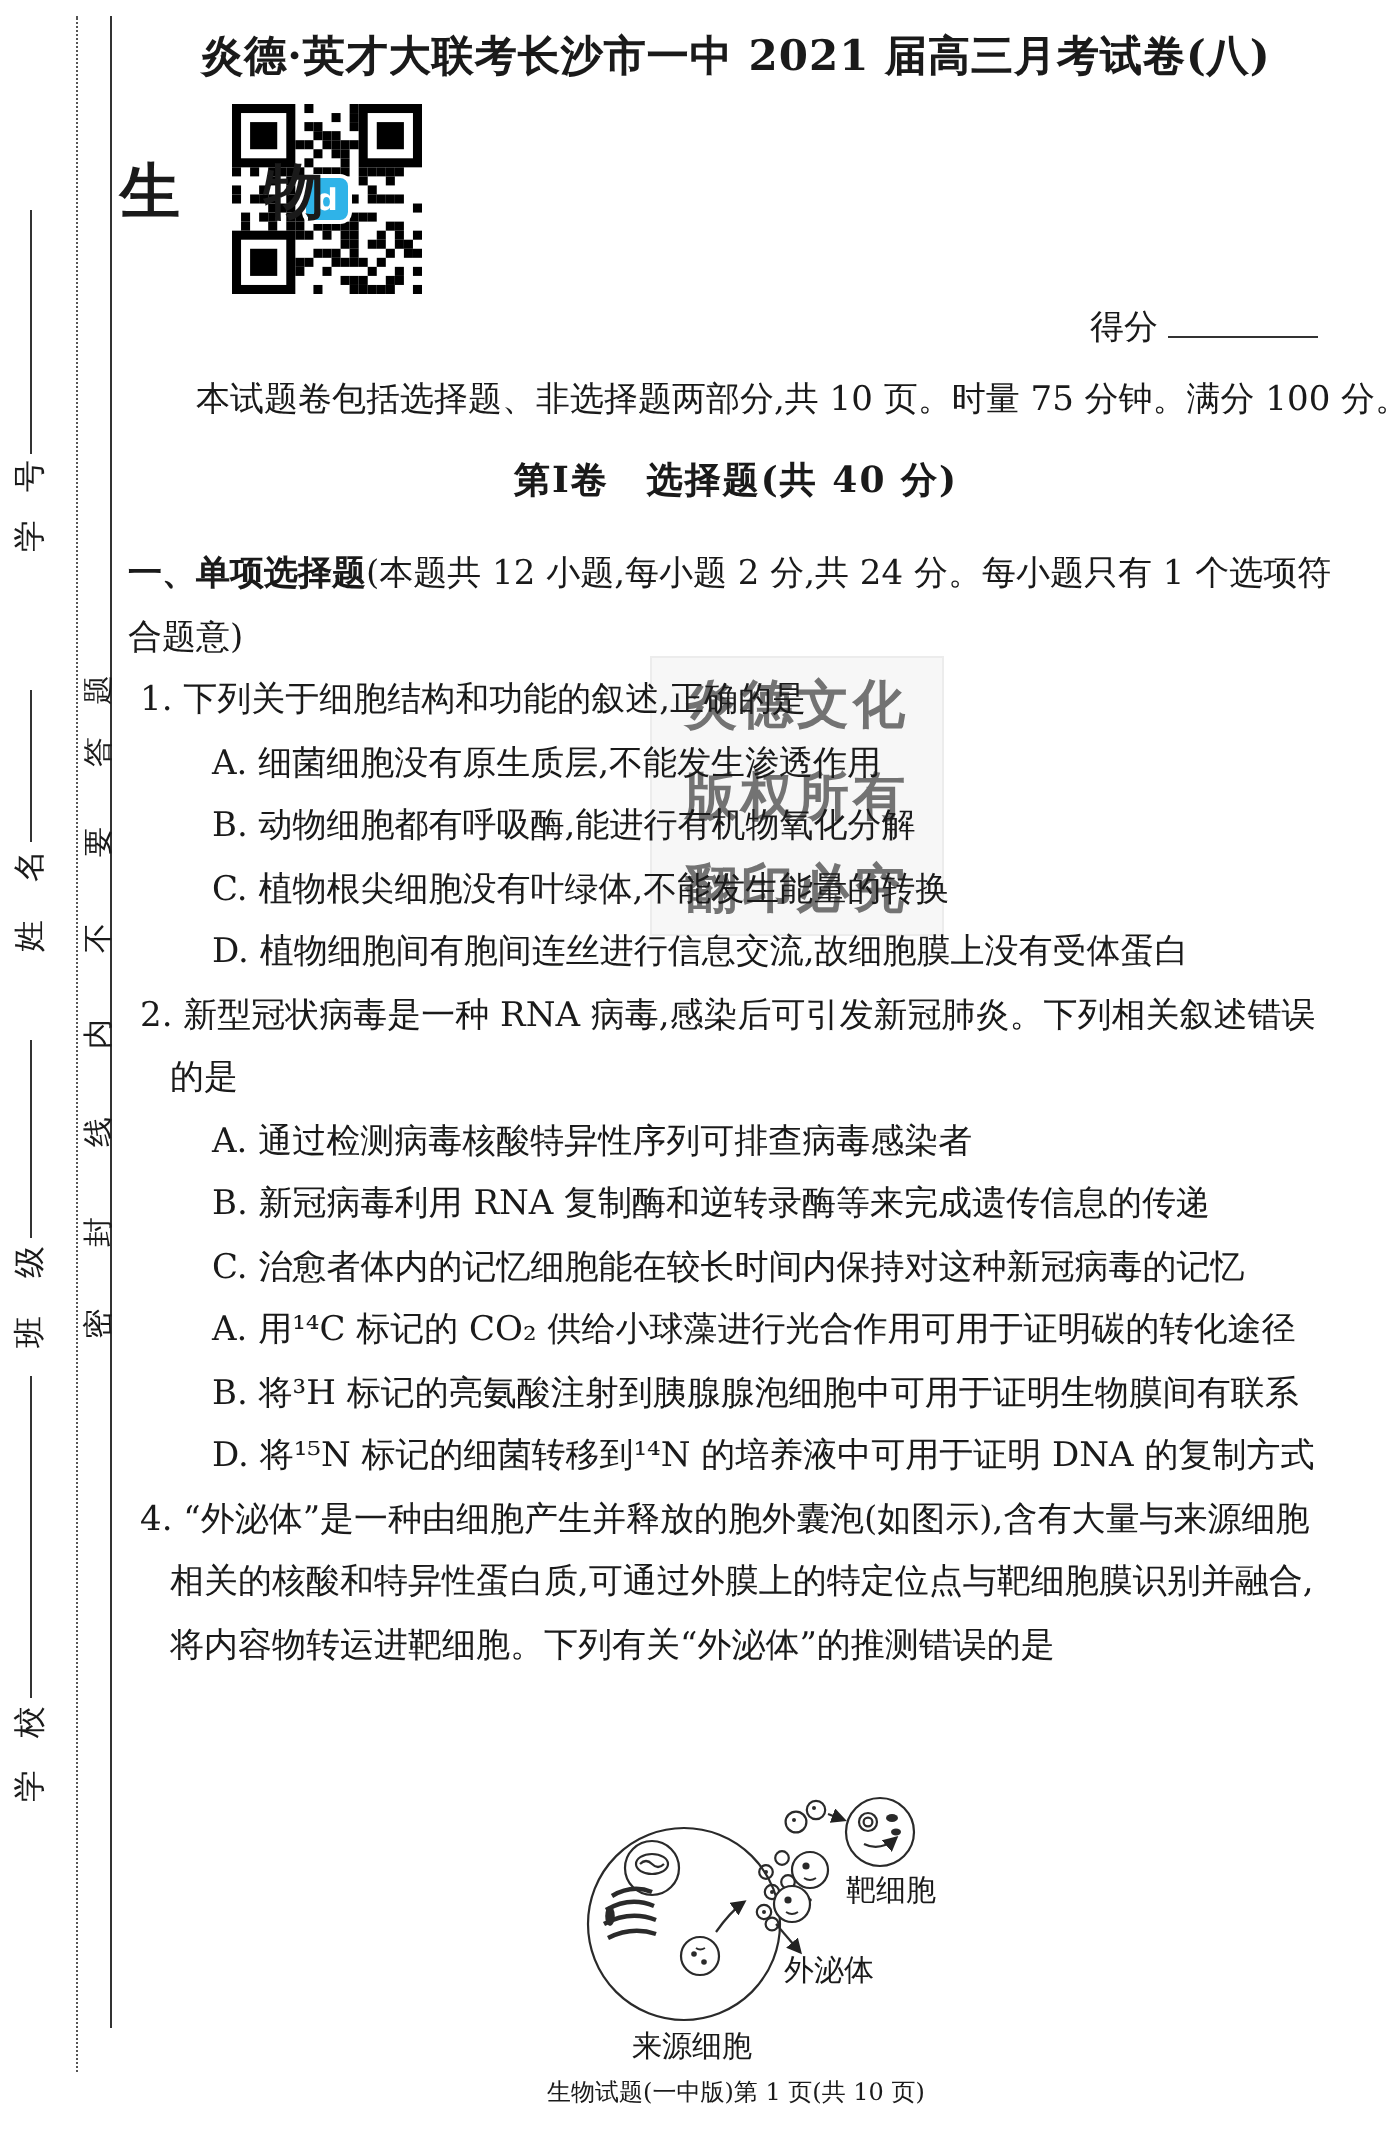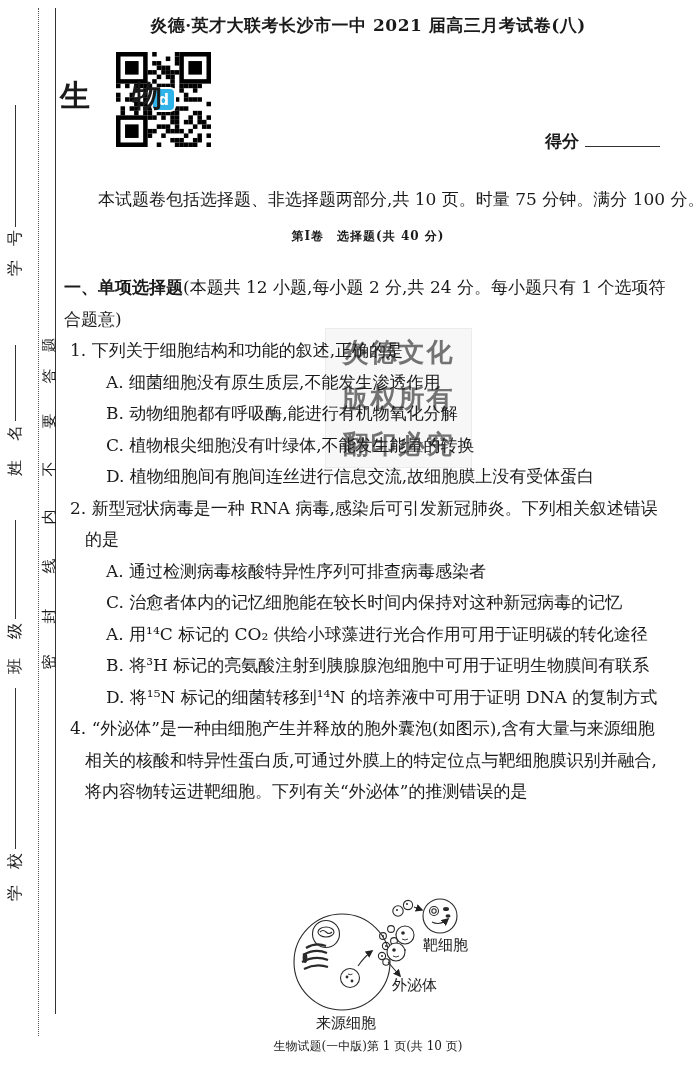--- a/index.html
+++ b/index.html
@@ -15,33 +15,33 @@
   .field-char{left:6px;}
   .seal-char{left:40px;font-size:15px;}
   .fline{position:absolute;left:15px;width:1px;background:#333;}
   
   .watermark{left:325px;top:328px;width:145px;height:138px;z-index:1;
              background:#f7f7f7;border:1px solid #ececec;display:flex;flex-direction:column;
              justify-content:space-around;align-items:center;}
   .watermark div{font-size:26px;color:#737373;letter-spacing:2px;font-weight:bold;}
   
   .content{z-index:2;}
-  .header-title{left:60px;top:14px;width:616px;text-align:center;font-size:17px;
+  .header-title{left:60px;top:14px;width:616px;text-align:center;font-size:21px;
                 font-weight:bold;letter-spacing:.5px;}
   .qr{left:116px;top:52px;width:95px;height:95px;}
   .qr-logo{position:absolute;left:35px;top:35px;width:25px;height:25px;background:#2fb3e8;
            border-radius:6px;display:flex;align-items:center;justify-content:center;
            color:#fff;font-family:"DejaVu Sans","Liberation Sans",sans-serif;
            font-weight:bold;font-size:15px;border:2px solid #fff;box-sizing:border-box;}
   .subject-title{left:60px;top:76px;width:616px;text-align:left;font-size:30px;
                  font-weight:bold;letter-spacing:6px;}
-  .score{left:545px;top:130px;font-size:17px;font-weight:bold;}
+  .score{left:545px;top:152px;font-size:17px;font-weight:normal;}
   .score .blank{display:inline-block;width:75px;border-bottom:1px solid #333;height:15px;}
   .instructions{left:98px;top:188px;font-size:17px;white-space:nowrap;}
-  .part-title{left:60px;top:228px;width:616px;text-align:center;font-size:12px;
+  .part-title{left:60px;top:228px;width:616px;text-align:center;font-size:18px;
               font-weight:bold;letter-spacing:1px;}
   .paper-body{left:64px;top:272px;width:606px;font-size:17px;line-height:31.5px;}
   .sec-bold{font-weight:bold;}
   .q{margin-left:6px;padding-left:15px;text-indent:-15px;}
   .opt{margin-left:42px;}
   .diagram{left:280px;top:898px;width:200px;height:138px;}
   .footer{left:60px;top:1038px;width:616px;text-align:center;font-size:12px;}
 </style>
 </head>
 <body>
@@ -249,20 +249,21 @@
   <div class="opt">A. 细菌细胞没有原生质层,不能发生渗透作用</div>
   <div class="opt">B. 动物细胞都有呼吸酶,能进行有机物氧化分解</div>
   <div class="opt">C. 植物根尖细胞没有叶绿体,不能发生能量的转换</div>
   <div class="opt">D. 植物细胞间有胞间连丝进行信息交流,故细胞膜上没有受体蛋白</div>
 
   <div class="q">
     <span>2.</span>
     <span>新型冠状病毒是一种 RNA 病毒,感染后可引发新冠肺炎。下列相关叙述错误的是</span>
   </div>
   <div class="opt">A. 通过检测病毒核酸特异性序列可排查病毒感染者</div>
+  <div class="opt">B. 新冠病毒利用 RNA 复制酶和逆转录酶等来完成遗传信息的传递</div>
   <div class="opt">C. 治愈者体内的记忆细胞能在较长时间内保持对这种新冠病毒的记忆</div>
 
   <div class="opt">A. 用¹⁴C 标记的 CO₂ 供给小球藻进行光合作用可用于证明碳的转化途径</div>
   <div class="opt">B. 将³H 标记的亮氨酸注射到胰腺腺泡细胞中可用于证明生物膜间有联系</div>
   <div class="opt">D. 将¹⁵N 标记的细菌转移到¹⁴N 的培养液中可用于证明 DNA 的复制方式</div>
 
   <div class="q">
     <span>4.</span>
     <span>“外泌体”是一种由细胞产生并释放的胞外囊泡(如图示),含有大量与来源细胞相关的核酸和特异性蛋白质,可通过外膜上的特定位点与靶细胞膜识别并融合,将内容物转运进靶细胞。下列有关“外泌体”的推测错误的是</span>
   </div>

